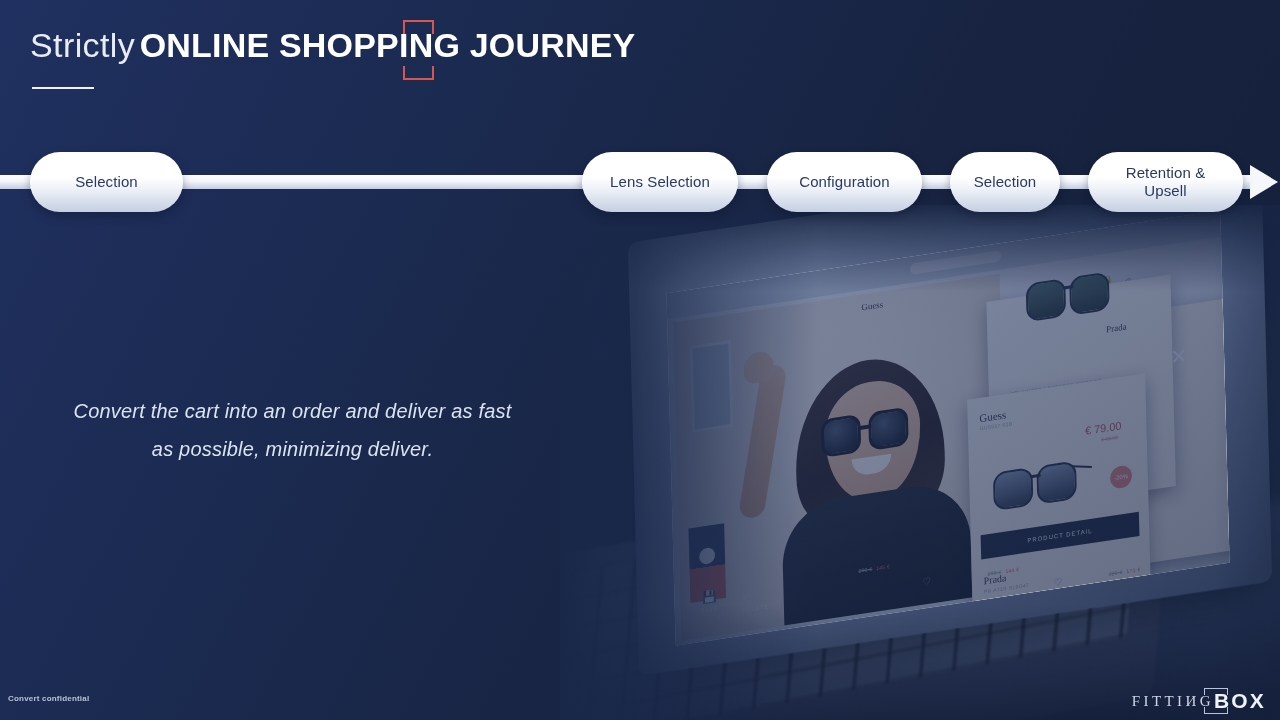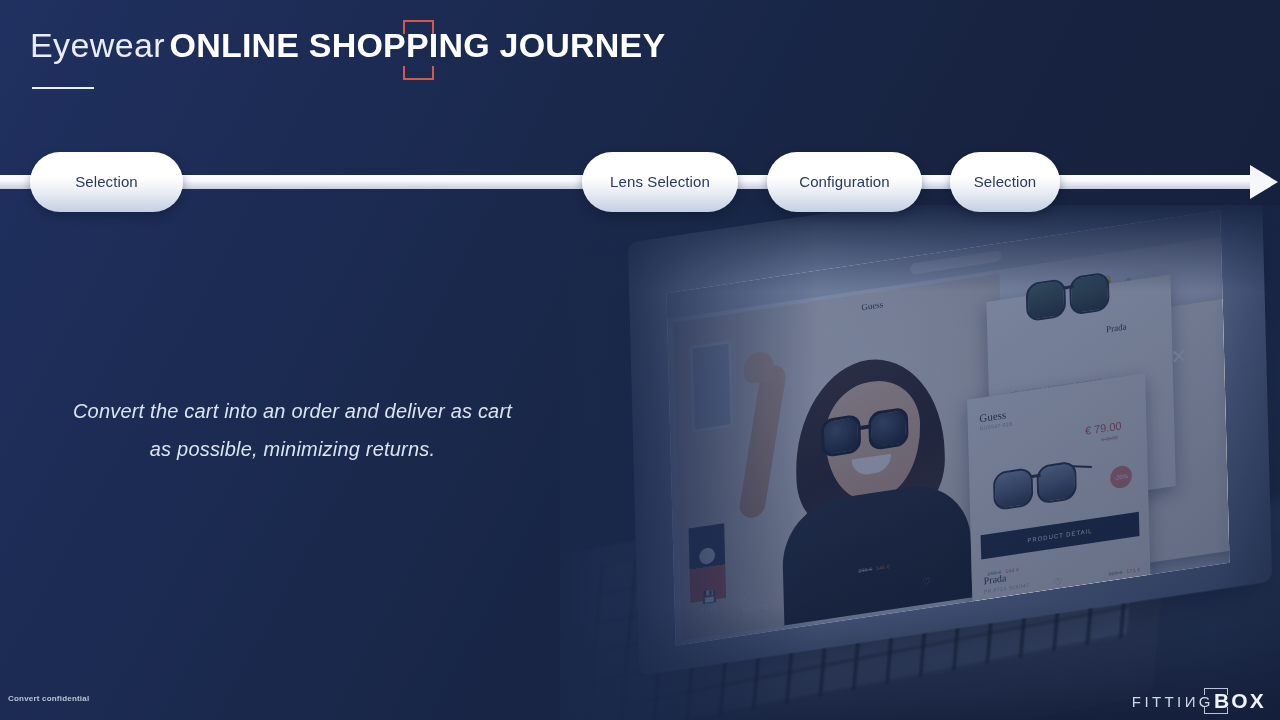--- a/index.html
+++ b/index.html
@@ -293,21 +293,21 @@
   
   .confidential {
     position: absolute; left: 8px; top: 694px; z-index: 40;
     color: #b9c3d8; font-size: 8px; font-weight: 700; letter-spacing: .2px;
   }
   .logo {
     position: absolute; right: 14px; top: 690px; z-index: 40;
     display: flex; align-items: center; height: 22px;
   }
   .logo-light {
-    color: #cfd7e6; font-size: 15px; font-weight: 300; letter-spacing: 3.4px;
+    color: #cfd7e6; font-size: 15px; font-weight: 300; letter-spacing: 3.4px; font-family: Liberation Serif, serif;
   }
   .logo-bold {
     color: #eef2f9; font-size: 21px; font-weight: 700; letter-spacing: 2.2px;
   }
   .logo-brackets {
     position: absolute; right: 38px; top: -2px; width: 24px; height: 26px;
   }
   .logo-brackets i { position: absolute; background: #b9c3d8; }
   .lb-t  { left: 0; top: 0; width: 24px; height: 1px; }
   .lb-b  { left: 0; bottom: 0; width: 24px; height: 1px; }
@@ -415,21 +415,21 @@
       <div class="heart" style="left:382px; top:338px; font-size:10px;">♡</div>
 
       <div class="screen-shade"></div>
     </div>
 
     <div class="photo-blend"></div>
   </div>
 
   <div class="header">
     <div class="title-line">
-      <span class="title-light">Eyewear</span>
+      <span class="title-light">Strictly</span>
       <span class="title-bold">ONLINE SHOPPING JOURNEY</span>
     </div>
     <div class="title-rule"></div>
   </div>
 
   <div class="brackets">
     <span class="bk-top"></span>
       <span class="bk-bot"></span>
     <span class="bk-tl"></span>
       <span class="bk-bl"></span>
@@ -446,23 +446,26 @@
       </div>
     <div class="step" style="left:767px;  width:155px;">
         <span>Configuration</span>
       </div>
     <div class="step" style="left:582px;  width:156px;">
         <span>Lens Selection</span>
       </div>
     <div class="step" style="left:950px;  width:110px;">
         <span>Selection</span>
       </div>
+    <div class="step" style="left:1088px; width:155px;">
+        <span>Retention &amp;<br>Upsell</span>
+      </div>
   </div>
 
-  <div class="blurb">Convert the cart into an order and deliver as cart as possible, minimizing returns.</div>
+  <div class="blurb">Convert the cart into an order and deliver as fast as possible, minimizing deliver.</div>
 
   <div class="confidential">Convert confidential</div>
 
   <div class="logo">
     <span class="logo-light">FITTIИG</span>
     <span class="logo-bold">BOX</span>
     <div class="logo-brackets">
       <i class="lb-t"></i>
         <i class="lb-b"></i>
       <i class="lb-tl"></i>

